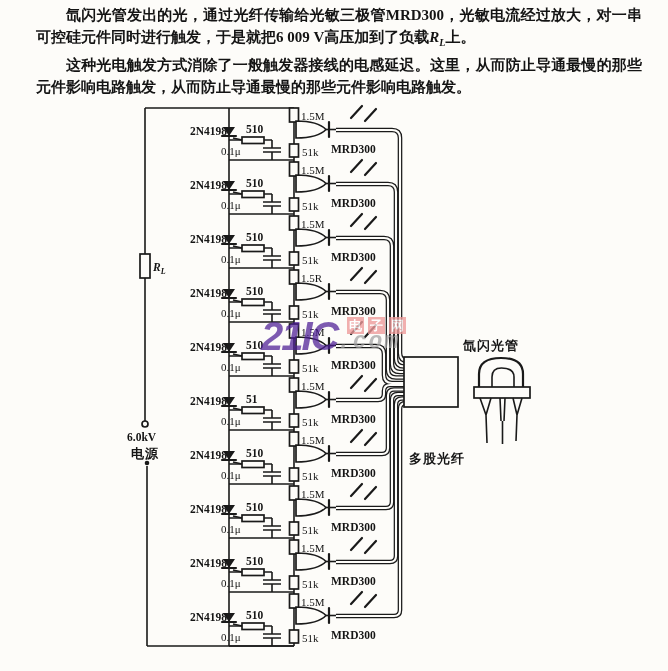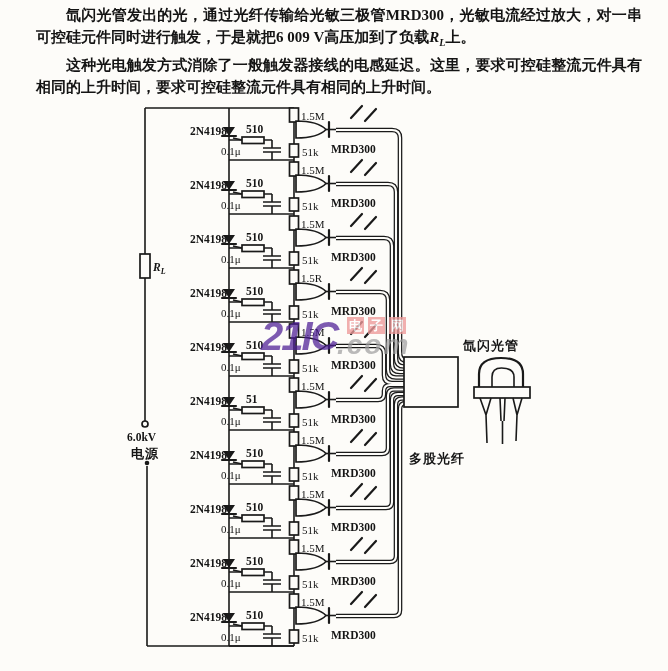--- a/index.html
+++ b/index.html
@@ -22,29 +22,29 @@
   .b{font-weight:bold;font-size:11.5px;}
   .it{font-style:italic;}
   .cjk{font-size:13px;font-weight:bold;letter-spacing:1px;}
   
   .watermark span{position:absolute;display:block;}
   .wm-main{left:261px;top:314px;font-size:40px;font-weight:bold;font-style:italic;
     letter-spacing:-2px;opacity:.72;font-family:"Liberation Sans",sans-serif;}
   .wm-blocks{left:347px;top:317px;display:flex!important;gap:4px;position:absolute;opacity:.78;}
   .wm-blocks span{position:static;width:17px;height:17px;text-align:center;line-height:17px;
     color:#fff;font-size:13px;font-weight:bold;font-family:"Liberation Sans",sans-serif;}
-  .wm-com{left:337px;top:329px;font-size:28px;font-weight:bold;font-style:italic;
-    opacity:.7;font-family:Liberation Sans, sans-serif;letter-spacing:2px;}
+  .wm-com{left:337px;top:329px;font-size:23px;font-weight:bold;font-style:italic;
+    opacity:.7;font-family:Liberation Mono, monospace;letter-spacing:2px;}
 </style>
 </head>
 <body>
 
 <div class="doc-text">
   <p><span>氙闪光管发出的光，通过光纤传输给光敏三极管MRD300，光敏电流经过放大，对一串可控硅元件同时进行触发，于是就把6 009 V高压加到了负载</span><i><span>R</span><sub>L</sub></i><span>上。</span></p>
-  <p>这种光电触发方式消除了一般触发器接线的电感延迟。这里，要求可控硅整流元件具有相同的上升时间，要求可控硅整流元件具有相同的上升时间。</p>
+  <p>这种光电触发方式消除了一般触发器接线的电感延迟。这里，从而防止导通最慢的那些元件影响电路触发，从而防止导通最慢的那些元件影响电路触发。</p>
 </div>
 
 <svg id="schematic" width="668" height="671" viewBox="0 0 668 671">
 
   <g>
     <path class="w" d="M145,108H294 M145,108V421 M229,108V646 M294,108V646 M147,466V646 M147,646H294"></path>
     <rect class="comp" x="140" y="254" width="10" height="24"></rect>
     <circle class="comp" cx="145" cy="424" r="3"></circle>
     <circle class="fillb" cx="147" cy="463" r="2.3"></circle>
   </g>

